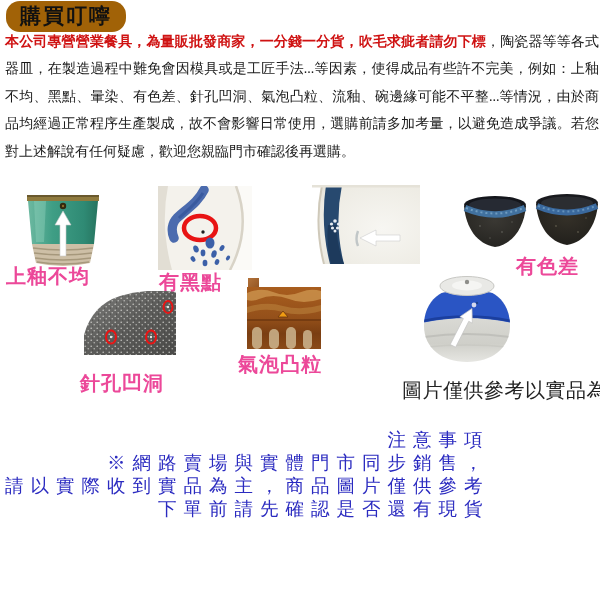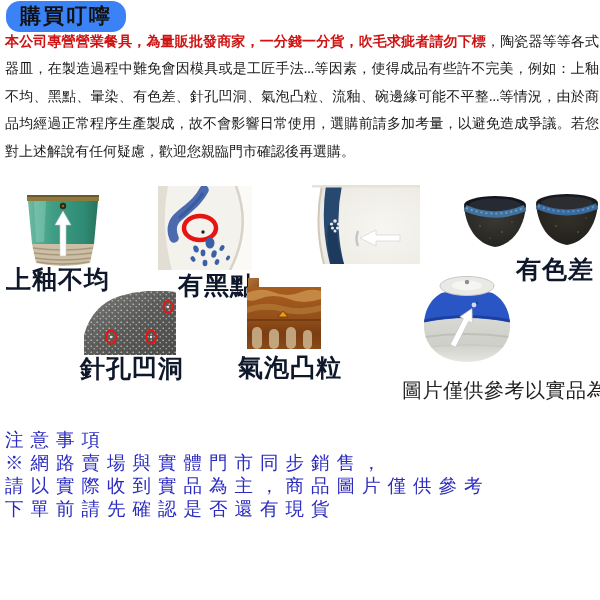--- a/index.html
+++ b/index.html
@@ -1,42 +1,42 @@
 <!DOCTYPE html>
 <html><head>
 <meta charset="utf-8">
 <style>
   html,body{margin:0;padding:0;background:#fff;}
   #page{position:relative;width:600px;height:600px;background:#ffffff;overflow:hidden;
         font-family:"Liberation Serif","DejaVu Serif",serif;color:#1a1a1a;}
 
   
-  .title-pill{position:absolute;left:6px;top:1px;background:#3b82f6;border-radius:14px;
+  .title-pill{position:absolute;left:6px;top:1px;background:#a16207;border-radius:14px;
               padding:1px 14px 2px 14px;font-size:21px;font-weight:bold;color:#111;
               letter-spacing:2px;}
 
   
   .intro{position:absolute;left:5px;top:28px;width:594px;font-size:14px;line-height:27.4px;
          text-align:justify;}
   .intro .red{font-weight:bold;}
 
   
   .photo{position:absolute;}
   .photo svg{display:block;}
-  .defect-label{position:absolute;font-size:25px;font-weight:bold;color:#0f172a;
+  .defect-label{position:absolute;font-size:20px;font-weight:bold;color:#ec4899;
                 letter-spacing:1px;white-space:nowrap;
                 font-family:"Liberation Serif","DejaVu Serif",serif;}
   .gallery-caption{position:absolute;left:402px;top:377px;font-size:20px;color:#222;
                    letter-spacing:0.5px;white-space:nowrap;}
   .wood-corner{position:absolute;left:248px;top:278px;width:11px;height:15px;
                background:linear-gradient(135deg,#b4733a,#8a4d1d);}
 
   
   .notes{position:absolute;left:5px;top:429px;font-size:18.5px;line-height:23px;
-         letter-spacing:7px;white-space:nowrap;}
+         letter-spacing:7px;white-space:nowrap;text-align:right;}
 </style>
 </head>
 <body>
 
 <div id="page">
 
   <div class="title-pill">購買叮嚀</div>
 
   <div class="intro"><span class="red" style="color:#cf1212;">本公司專營營業餐具，為量販批發商家，一分錢一分貨，吹毛求疵者請勿下標</span><span>，陶瓷器等等各式器皿，在製造過程中難免會因模具或是工匠手法...等因素，使得成品有些許不完美，例如：上釉不均、黑點、暈染、有色差、針孔凹洞、氣泡凸粒、流釉、碗邊緣可能不平整...等情況，由於商品均經過正常程序生產製成，故不會影響日常使用，選購前請多加考量，以避免造成爭議。若您對上述解說有任何疑慮，歡迎您親臨門市確認後再選購。</span></div>
 
@@ -84,21 +84,21 @@
         <ellipse cx="45" cy="67" rx="2.4" ry="3.4"></ellipse>
         <ellipse cx="56" cy="68" rx="2.6" ry="3.8" transform="rotate(15 56 68)"></ellipse>
         <ellipse cx="64" cy="62" rx="2.2" ry="3.2" transform="rotate(30 64 62)"></ellipse>
         <ellipse cx="35" cy="73" rx="2.2" ry="3" transform="rotate(-30 35 73)"></ellipse>
         <ellipse cx="47" cy="77" rx="2.4" ry="3.2"></ellipse>
         <ellipse cx="59" cy="76" rx="2.2" ry="3" transform="rotate(20 59 76)"></ellipse>
         <ellipse cx="70" cy="72" rx="1.8" ry="2.6" transform="rotate(35 70 72)"></ellipse>
       </g>
     </svg>
   </div>
-  <div class="defect-label" style="left:178px;top:269px;">有黑點</div>
+  <div class="defect-label" style="left:159px;top:269px;">有黑點</div>
   <div class="wood-corner"></div>
 
   <div class="photo" style="left:312px;top:185px;">
     <svg width="108" height="79" viewBox="0 0 108 79">
       <defs>
         <radialGradient id="bi" cx="0.65" cy="0.55" r="0.9">
           <stop offset="0" stop-color="#f7f6f2"></stop>
             <stop offset="0.7" stop-color="#edebe3"></stop>
           <stop offset="1" stop-color="#ddd9cd"></stop>
         </radialGradient>
@@ -185,21 +185,21 @@
       <g fill="none" stroke="#e81414" stroke-width="2">
         <ellipse cx="27" cy="46" rx="5" ry="6.5"></ellipse>
         <ellipse cx="67" cy="46" rx="5" ry="6.5"></ellipse>
         <ellipse cx="84" cy="16" rx="4.5" ry="6"></ellipse>
       </g>
       <circle cx="27" cy="46" r="1.2" fill="#e8e8e4"></circle>
       <circle cx="67" cy="46" r="1.2" fill="#e8e8e4"></circle>
       <circle cx="84" cy="16" r="1.2" fill="#e8e8e4"></circle>
     </svg>
   </div>
-  <div class="defect-label" style="left:80px;top:352px;">針孔凹洞</div>
+  <div class="defect-label" style="left:80px;top:370px;">針孔凹洞</div>
 
   <div class="photo" style="left:247px;top:287px;">
     <svg width="74" height="62" viewBox="0 0 74 62">
       <defs>
         <linearGradient id="br" x1="0" y1="0" x2="0" y2="1">
           <stop offset="0" stop-color="#a85d1e"></stop>
             <stop offset="0.5" stop-color="#94501a"></stop>
           <stop offset="0.75" stop-color="#7a3e12"></stop>
             <stop offset="1" stop-color="#8a4a18"></stop>
         </linearGradient>

